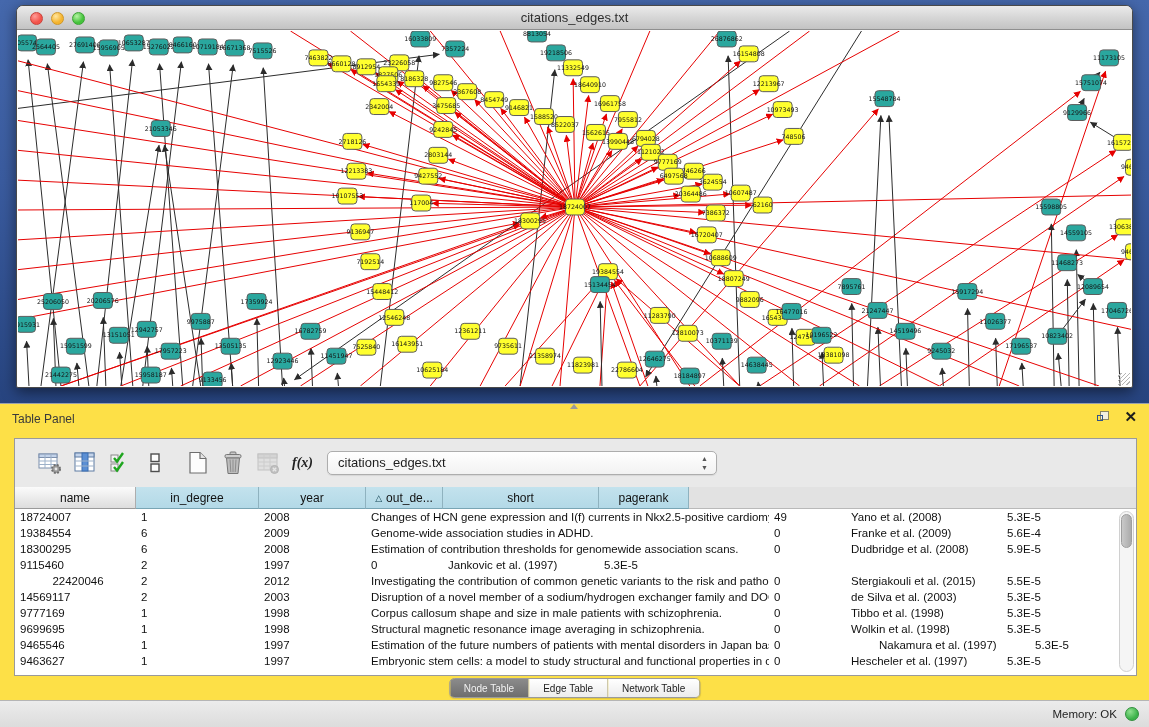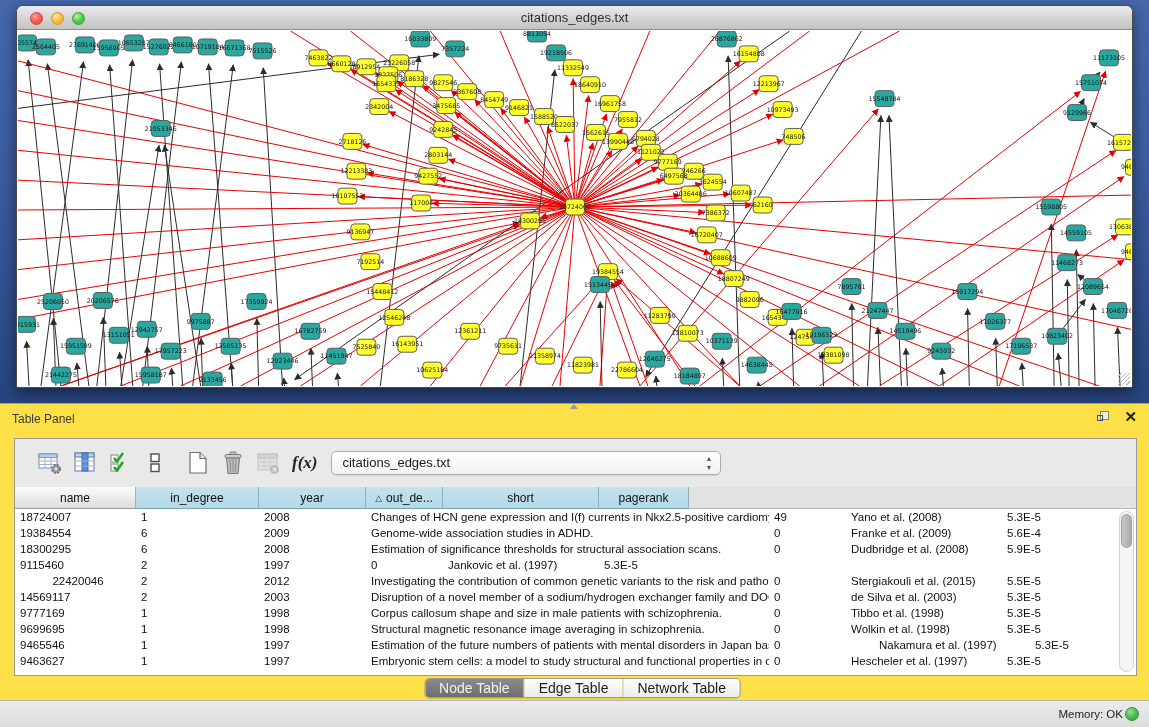--- a/index.html
+++ b/index.html
@@ -38,21 +38,21 @@
   .float-btn { position:absolute; right:38px; top:7px; width:14px; height:13px; cursor:default; }
   .float-btn .sq1 { position:absolute; left:3px; top:0; width:9px; height:9px; border:1px solid #8a8560; background:#f2efdf; }
   .float-btn .sq2 { position:absolute; left:0; top:4px; width:6px; height:6px; border:1px solid #31538a; }
   .close-btn { position:absolute; right:12px; top:5px; font-size:15px; font-weight:bold; color:#1c1c1c; line-height:16px; }
 
   .table-container { position:absolute; left:14px; top:34px; width:1123px; height:238px;
                      background:#fff; border:1px solid #9a9a9a; overflow:hidden; }
   .toolbar { position:relative; height:48px; background:#e9e9e9; display:flex; align-items:center; padding-left:22px; }
   .tool { width:26px; height:26px; margin-right:9px; display:flex; align-items:center; justify-content:center; }
   .tool svg { display:block; }
-  .fx { font-family:"Liberation Serif", serif; font-style:italic; font-weight:bold; font-size:17px; color:#222; margin:0 6px 0 2px; }
+  .fx { font-family:"Liberation Serif", serif; font-style:italic; font-weight:bold; font-size:14px; color:#222; margin:0 6px 0 2px; }
   .combo { position:relative; width:390px; height:24px; margin-left:8px; background:linear-gradient(180deg,#ffffff,#f2f2f2);
            border:1px solid #adadad; border-radius:5px; box-shadow:0 1px 1px rgba(0,0,0,.08);
            font-size:13px; color:#1d1d1d; line-height:22px; padding-left:10px; }
   .combo .arrows { position:absolute; right:8px; top:2px; font-size:7px; color:#555; line-height:9px; text-align:center; }
 
   .grid-header { display:flex; height:22px; background:#e4e4e4; font-size:12px; }
   .gh-cell { flex:none; display:flex; align-items:center; justify-content:center;
              border-right:1px solid #8fb2bf; border-bottom:1px solid #79a5b4;
              background:linear-gradient(180deg,#c3e2ed,#b3d9e7); color:#111; overflow:hidden; white-space:nowrap; }
   .gh-cell.key { background:linear-gradient(180deg,#fbfbfb,#dddddd); border-right:1px solid #adadad; border-bottom:1px solid #9a9a9a; }
@@ -61,31 +61,31 @@
   .grid-body { position:relative; font-size:11.5px; color:#101010; }
   .grid-row { display:flex; height:16px; line-height:16px; }
   .gr-cell { flex:none; padding-left:5px; white-space:nowrap; overflow:hidden; }
   .vscroll { position:absolute; right:2px; top:72px; bottom:3px; width:15px;
              background:#f5f5f5; border:1px solid #d0d0d0; border-radius:8px; }
   .vthumb { position:absolute; left:1px; right:1px; top:2px; height:34px; border-radius:7px;
             background:linear-gradient(90deg,#c9c9c9,#ababab); border:1px solid #9e9e9e; }
 
   .tabs { position:absolute; left:50%; transform:translateX(-50%); top:274px; height:20px;
           display:flex; border:1px solid #9a9a9a; border-radius:5px; overflow:hidden;
-          box-shadow:0 1px 1px rgba(0,0,0,.12); font-size:14px;margin-left:8px; }
+          box-shadow:0 1px 1px rgba(0,0,0,.12); font-size:10px; }
   .tab { display:flex; align-items:center; justify-content:center; padding:0 14px; height:100%;
          background:linear-gradient(180deg,#ffffff,#ececec); color:#1c1c1c; border-right:1px solid #bdbdbd; }
   .tab:last-child { border-right:none; }
   .tab.selected { background:linear-gradient(180deg,#8b8b8b,#6e6e6e); color:#f2f2f2; }
 
   
   .status-bar { position:absolute; left:0; top:700px; width:1149px; height:27px;
                 background:linear-gradient(180deg,#ececec,#dcdcdc); border-top:1px solid #b5b5b5;
                 display:flex; align-items:center; justify-content:flex-end; padding-right:10px; }
-  .memory-label { font-size:11.5px; color:#1e1e1e; margin-right:2px; }
+  .memory-label { font-size:11.5px; color:#1e1e1e; margin-right:8px; }
   .memory-dot { width:14px; height:14px; border-radius:50%;
                 background:radial-gradient(circle at 35% 30%, #8fe08f, #3cb24a 65%); border:1px solid #2f8f3b; }
 </style>
 </head>
 <body>
 
 <div class="desktop">
   <div class="net-window">
     <div class="titlebar">
       <div class="lights">
@@ -892,21 +892,21 @@
           <div class="gr-cell" style="width: 107px;">2009</div>
           <div class="gr-cell" style="width: 403px;">Genome-wide association studies in ADHD.</div>
           <div class="gr-cell" style="width: 77px;">0</div>
           <div class="gr-cell" style="width: 156px;">Franke et al. (2009)</div>
           <div class="gr-cell" style="width: 90px;">5.6E-4</div>
         </div>
         <div class="grid-row">
           <div class="gr-cell" style="width: 121px;">18300295</div>
           <div class="gr-cell" style="width: 123px;">6</div>
           <div class="gr-cell" style="width: 107px;">2008</div>
-          <div class="gr-cell" style="width: 403px;">Estimation of significance thresholds for structural association scans.</div>
+          <div class="gr-cell" style="width: 403px;">Estimation of contribution thresholds for genomewide association scans.</div>
           <div class="gr-cell" style="width: 77px;">0</div>
           <div class="gr-cell" style="width: 156px;">Dudbridge et al. (2008)</div>
           <div class="gr-cell" style="width: 90px;">5.9E-5</div>
         </div>
         <div class="grid-row">
           <div class="gr-cell" style="width: 121px;">9115460</div>
           <div class="gr-cell" style="width: 123px;">2</div>
           <div class="gr-cell" style="width: 107px;">1997</div>
           <div class="gr-cell" style="width: 77px;">0</div>
           <div class="gr-cell" style="width: 156px;">Jankovic et al. (1997)</div>

